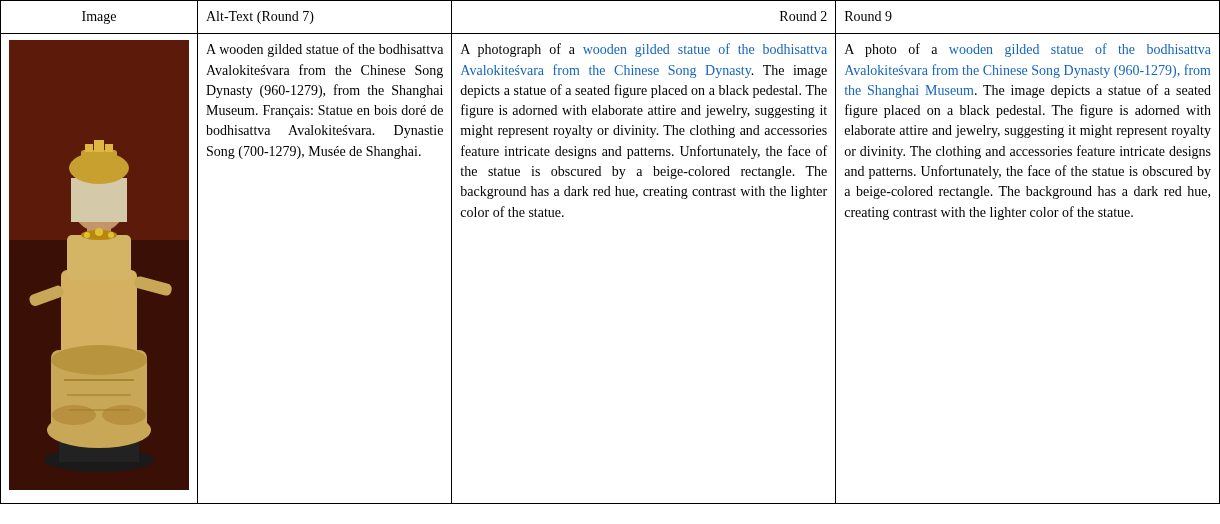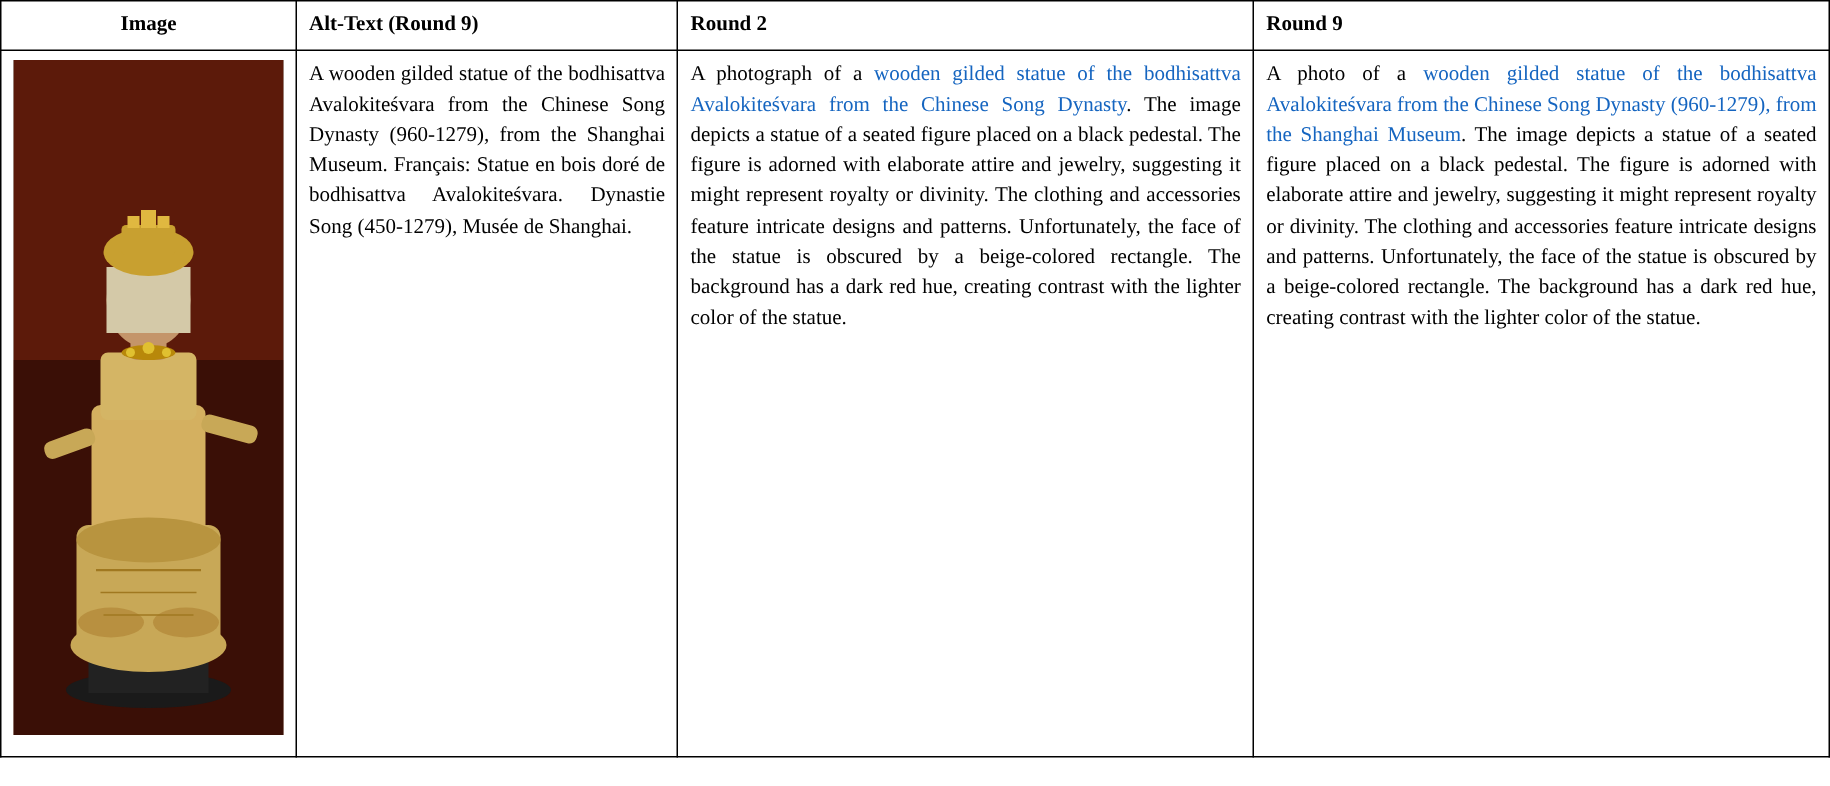--- a/index.html
+++ b/index.html
@@ -23,21 +23,21 @@
     }
 
     th, td {
       border: 1.5px solid #000;
       vertical-align: top;
       padding: 6px 8px;
       line-height: 1.45;
     }
 
     th {
-      font-weight: bold;
+      font-weight: normal;
       font-size: 14px;
       text-align: left;
       padding: 6px 8px;
       background: #fff;
     }
 
     th.image-header {
       text-align: center;
     }
 
@@ -60,20 +60,21 @@
       width: 100%;
       height: 100%;
     }
 
     .col-alt {
       width: 255px;
     }
 
     .col-round2 {
       width: 385px;
+      text-align: right;
     }
 
     .col-round3 {
       width: 385px;
     }
 
     .blue-link {
       color: #1565c0;
     }
 
@@ -82,21 +83,21 @@
       hyphens: auto;
     }
   </style>
 </head>
 <body>
 
 <table>
   <thead>
     <tr>
       <th class="image-header">Image</th>
-      <th class="col-alt">Alt-Text (Round 9)</th>
+      <th class="col-alt">Alt-Text (Round 7)</th>
       <th class="col-round2">Round 2</th>
       <th class="col-round3">Round 9</th>
     </tr>
   </thead>
   <tbody>
     <tr>
       <td class="image-cell">
         <div class="image-placeholder">
           <svg class="statue-svg" viewBox="0 0 180 450" xmlns="http://www.w3.org/2000/svg">
 
@@ -140,21 +141,21 @@
             <ellipse cx="65" cy="375" rx="22" ry="10" fill="#b89040"></ellipse>
             <ellipse cx="115" cy="375" rx="22" ry="10" fill="#b89040"></ellipse>
 
             <line x1="55" y1="340" x2="125" y2="340" stroke="#a07820" stroke-width="1.5"></line>
             <line x1="58" y1="355" x2="122" y2="355" stroke="#a07820" stroke-width="1"></line>
             <line x1="60" y1="370" x2="120" y2="370" stroke="#a07820" stroke-width="1"></line>
           </svg>
         </div>
       </td>
       <td class="col-alt text-justify">
-        <span>A wooden gilded statue of the bodhisattva Avalokiteśvara from the Chinese Song Dynasty (960-1279), from the Shanghai Museum. Français: Statue en bois doré de bodhisattva Avalokiteśvara. Dynastie Song (450-1279), Musée de Shanghai.</span>
+        <span>A wooden gilded statue of the bodhisattva Avalokiteśvara from the Chinese Song Dynasty (960-1279), from the Shanghai Museum. Français: Statue en bois doré de bodhisattva Avalokiteśvara. Dynastie Song (700-1279), Musée de Shanghai.</span>
       </td>
       <td class="col-round2 text-justify">
         <span>A photograph of a </span><span class="blue-link">wooden gilded statue of the bodhisattva Avalokiteśvara from the Chinese Song Dynasty</span><span>. The image depicts a statue of a seated figure placed on a black pedestal. The figure is adorned with elaborate attire and jewelry, suggesting it might represent royalty or divinity. The clothing and accessories feature intricate designs and patterns. Unfortunately, the face of the statue is obscured by a beige-colored rectangle. The background has a dark red hue, creating contrast with the lighter color of the statue.</span>
       </td>
       <td class="col-round3 text-justify">
         <span>A photo of a </span><span class="blue-link">wooden gilded statue of the bodhisattva Avalokiteśvara from the Chinese Song Dynasty (960-1279), from the Shanghai Museum</span><span>. The image depicts a statue of a seated figure placed on a black pedestal. The figure is adorned with elaborate attire and jewelry, suggesting it might represent royalty or divinity. The clothing and accessories feature intricate designs and patterns. Unfortunately, the face of the statue is obscured by a beige-colored rectangle. The background has a dark red hue, creating contrast with the lighter color of the statue.</span>
       </td>
     </tr>
   </tbody>
 </table>

